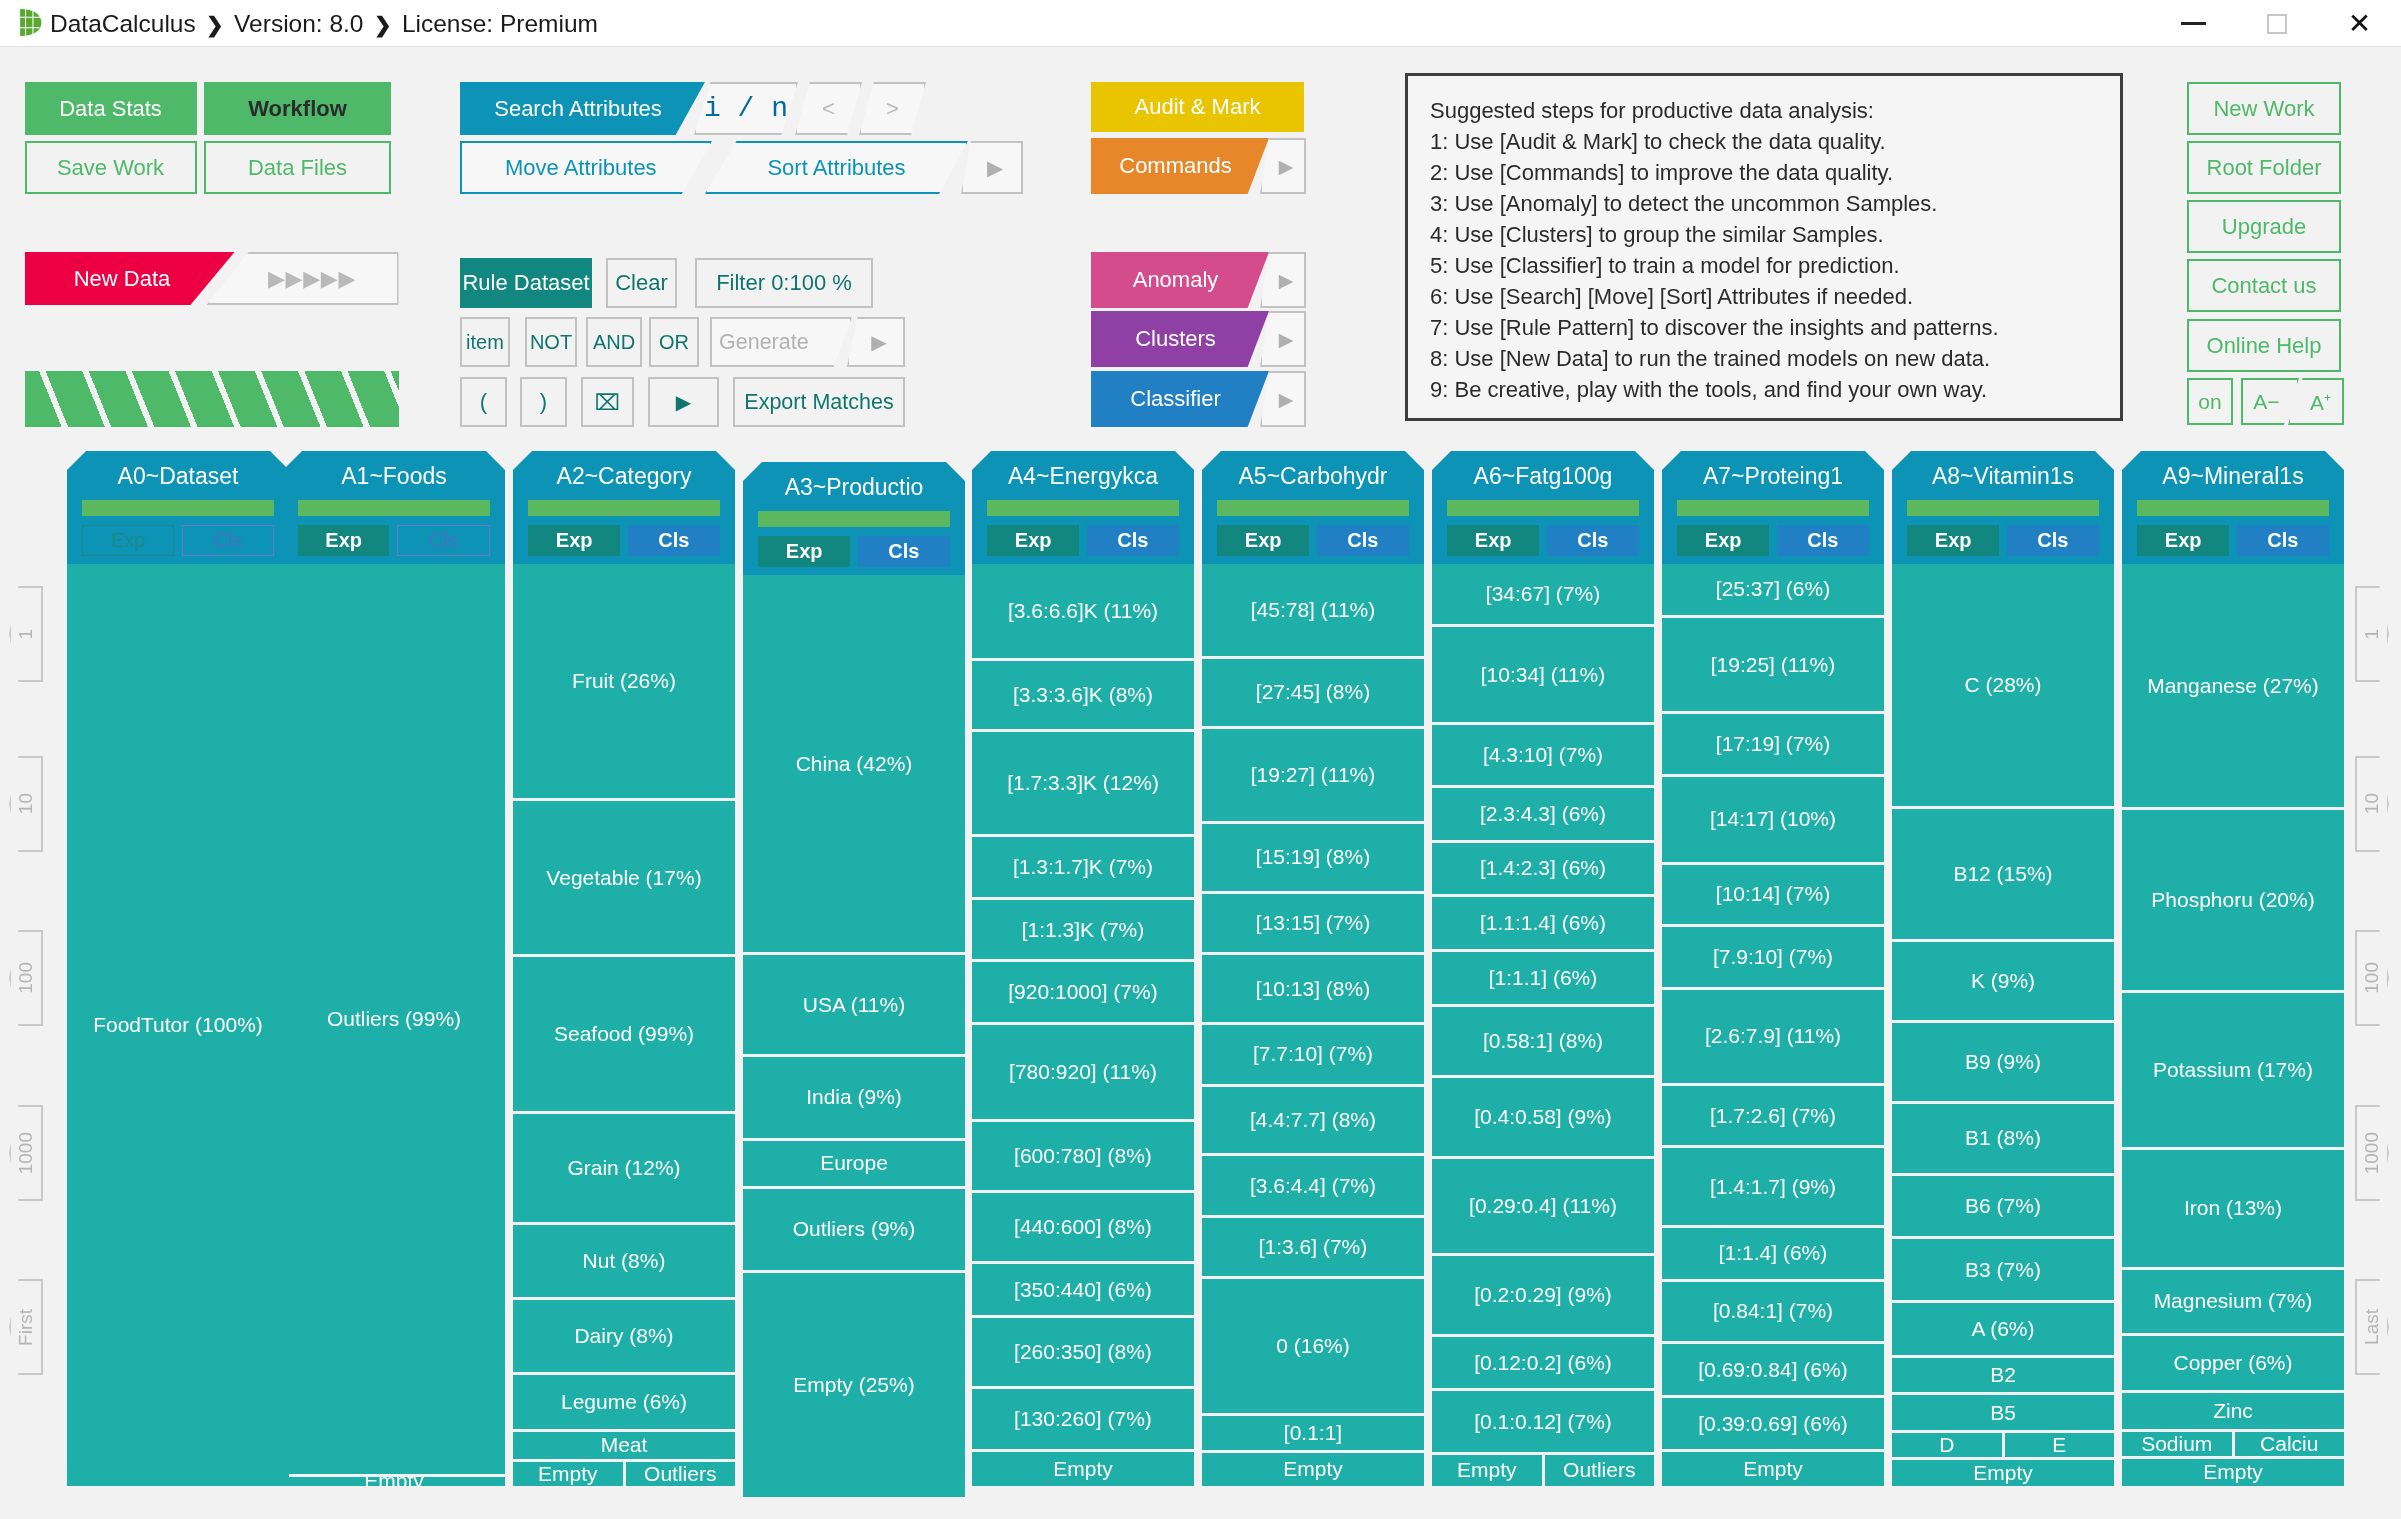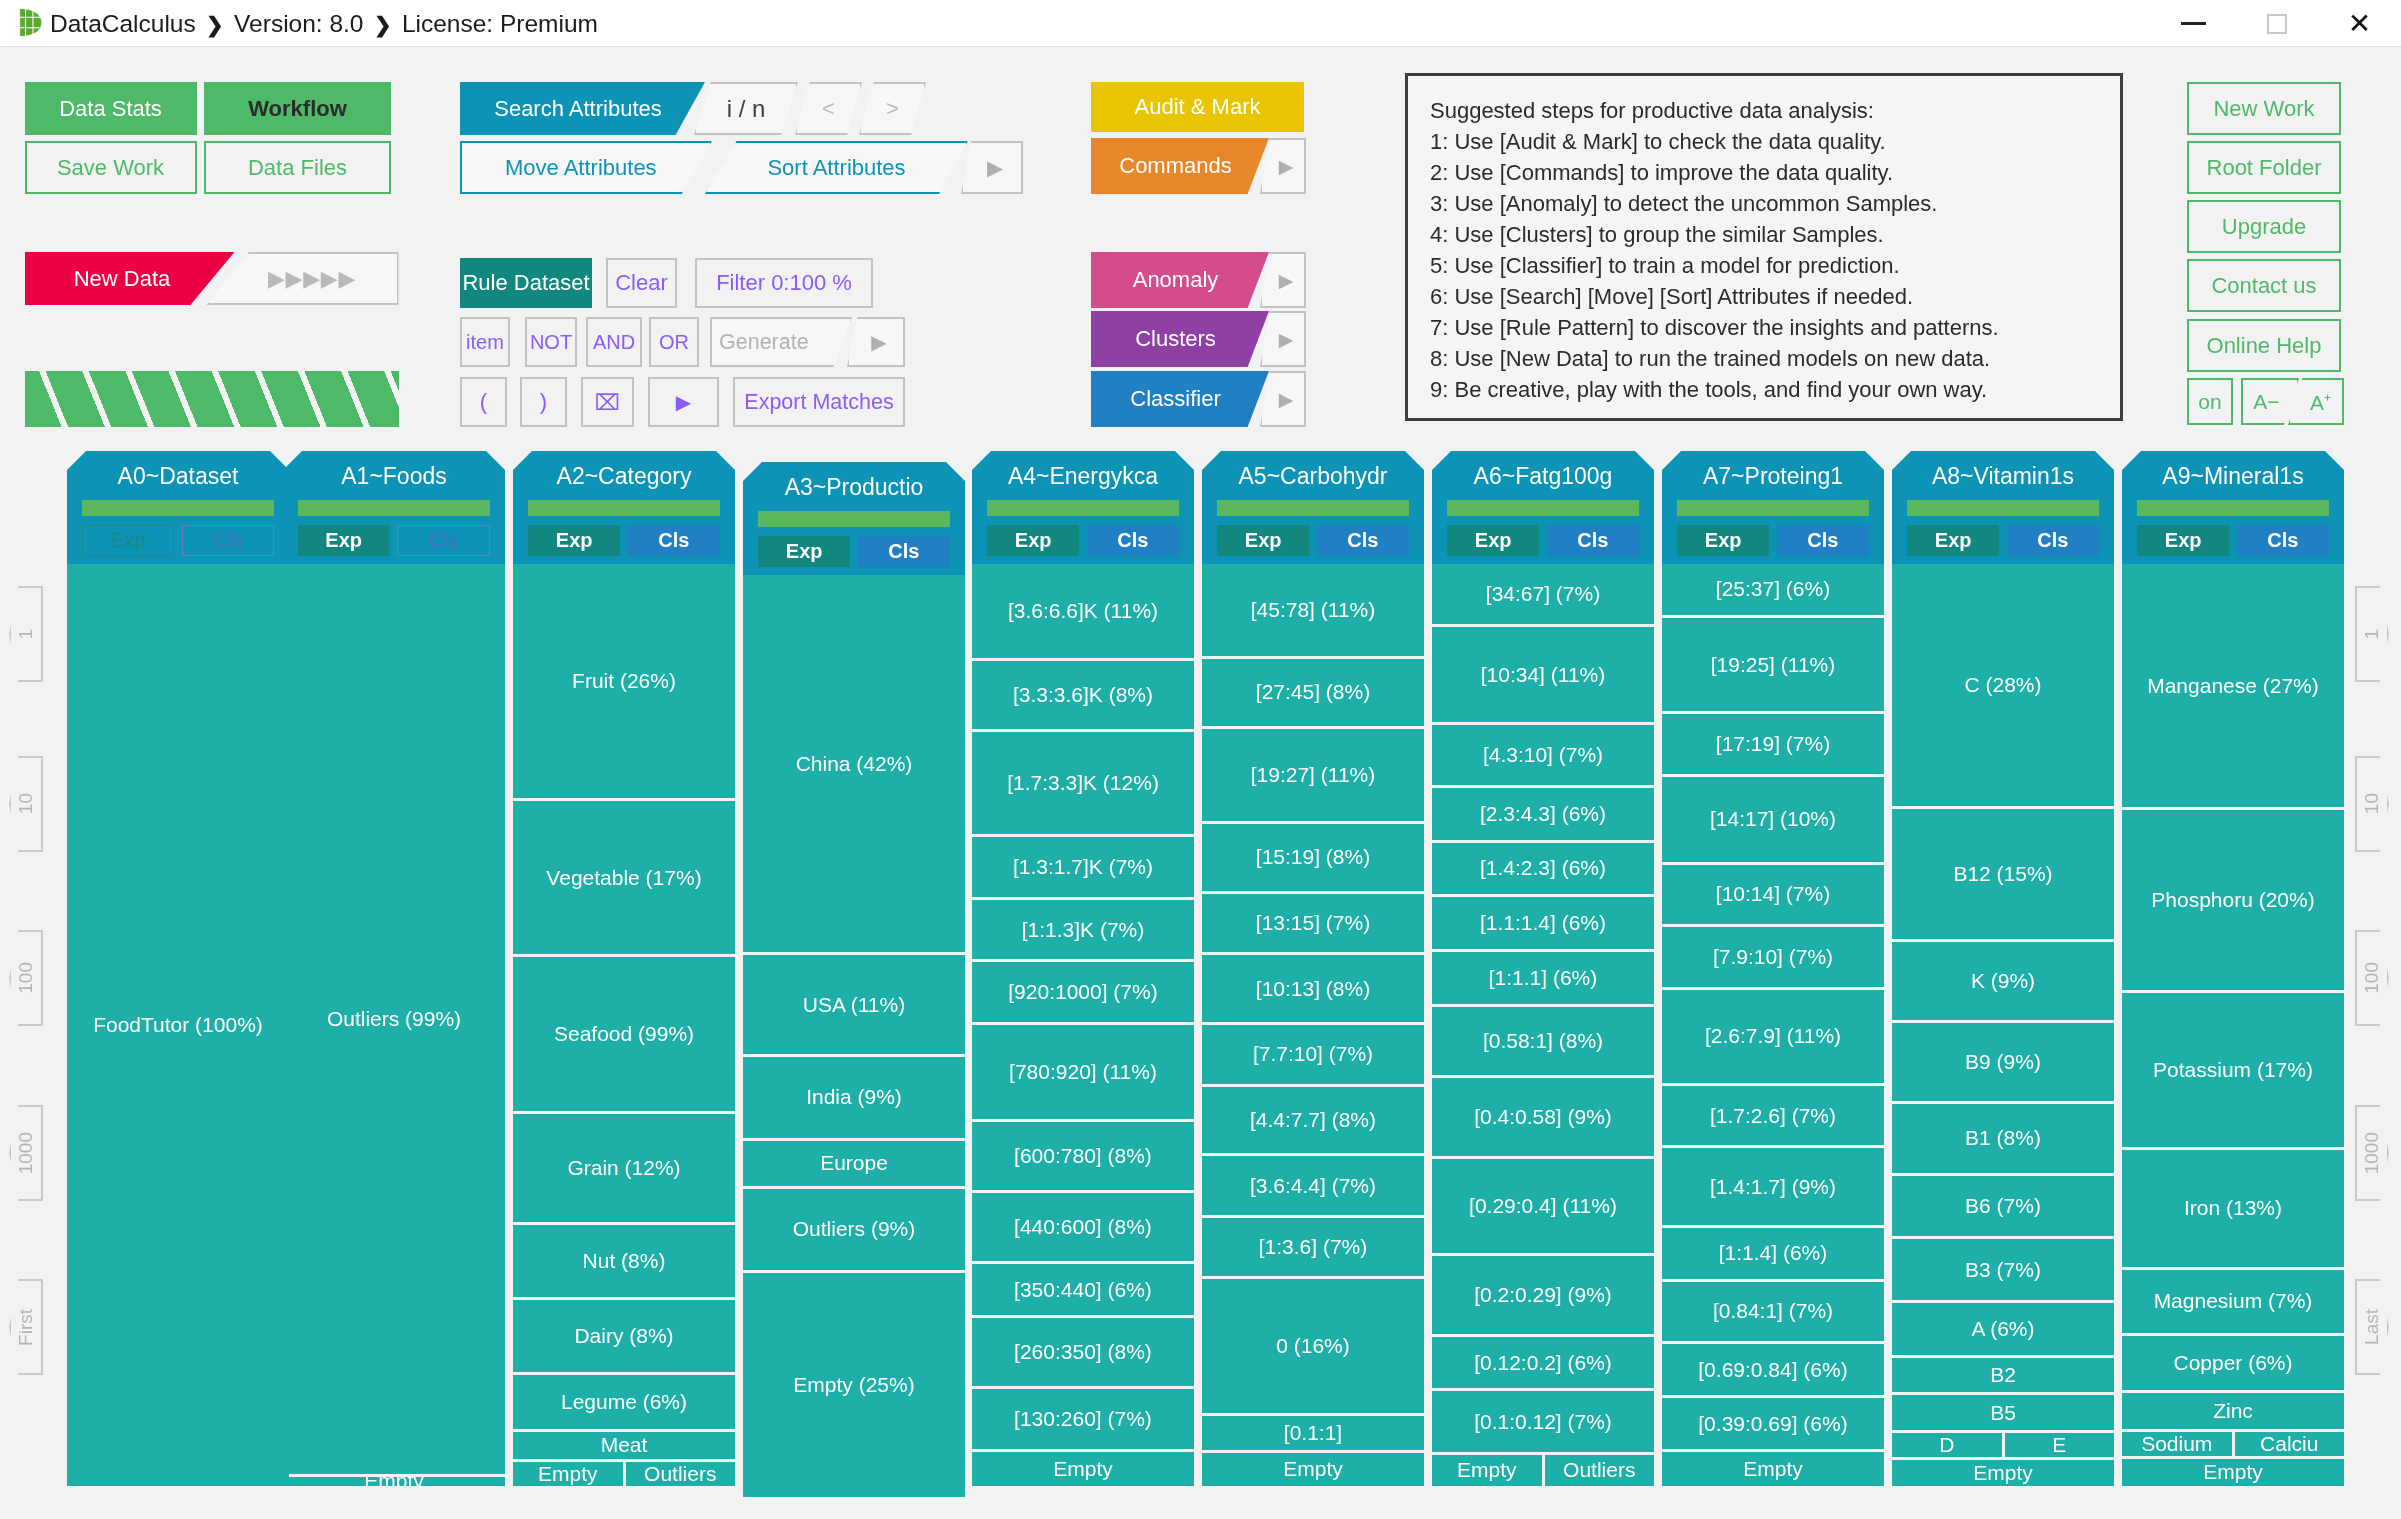--- a/index.html
+++ b/index.html
@@ -18,21 +18,21 @@
   .wmin { width:25px; height:2.2px; background:#222; }
   .wmax { width:20px; height:20px; border:2.2px solid #c8c8c8; }
   .wclose { font-size:28px; color:#111; line-height:1; font-family:"DejaVu Sans", sans-serif; }
 
   
   .btn { display:flex; align-items:center; justify-content:center;
     font-size:22px; white-space:nowrap; cursor:default; position:absolute; }
   .grn-solid { background:#4fb96a; color:#ffffff; }
   .grn-solid.bold { color:#2b2b2b; font-weight:bold; }
   .grn-out  { background:#f2f2f2; color:#4fb96a; border:2.2px solid #4fb96a; }
-  .gray-out { background:#f2f2f2; color:#8b5cf6; border:2.2px solid #c2c2c2; }
+  .gray-out { background:#f2f2f2; color:#0f766e; border:2.2px solid #c2c2c2; }
   .dteal-solid { background:#12877f; color:#fff; }
   .yellow-solid { background:#e8c500; color:#fff; }
 
   
   #hatch { position:absolute; left:24.5px; top:371px; width:374px; height:56px;
     background: repeating-linear-gradient(68deg,#4fb96a 0px,#4fb96a 34px,#f2f2f2 34px,#f2f2f2 40px); }
 
   
   #infopanel { position:absolute; left:1405px; top:73px; width:718px; height:348px;
     background:#f5f5f5; border:3px solid #3d3d3d; padding:19px 22px; }
@@ -113,21 +113,21 @@
 
 <div id="hatch"></div>
 
 <div style="position:absolute;left:460px;top:82px;width:541px;height:113px;">
   <div style="position:absolute;left:0;top:0;width:245px;height:53px;background:#0d93b5;
       clip-path:polygon(0 0,100% 0,88% 100%,0 100%);display:flex;align-items:center;justify-content:center;">
     <span style="font-size:22px;color:#fff;margin-right:9px;">Search Attributes</span>
   </div>
   <div style="position:absolute;left:234px;top:0;width:104px;height:53px;background:#f7f7f7;border:2.2px solid #c2c2c2;
       clip-path:polygon(16% 0,100% 0,84% 100%,0 100%);display:flex;align-items:center;justify-content:center;">
-    <span style="font-size:24px;color:#404040;">i / n</span>
+    <span style="font-size:28px;color:#0369a1;font-family:Liberation Mono, monospace;">i / n</span>
   </div>
   <div style="position:absolute;left:335px;top:0;width:67px;height:53px;background:#f7f7f7;border:2.2px solid #c2c2c2;
       clip-path:polygon(22% 0,100% 0,78% 100%,0 100%);display:flex;align-items:center;justify-content:center;">
     <span style="font-size:22px;color:#b9b9b9;">&lt;</span>
   </div>
   <div style="position:absolute;left:399px;top:0;width:67px;height:53px;background:#f7f7f7;border:2.2px solid #c2c2c2;
       clip-path:polygon(22% 0,100% 0,78% 100%,0 100%);display:flex;align-items:center;justify-content:center;">
     <span style="font-size:22px;color:#b9b9b9;">&gt;</span>
   </div>
 

